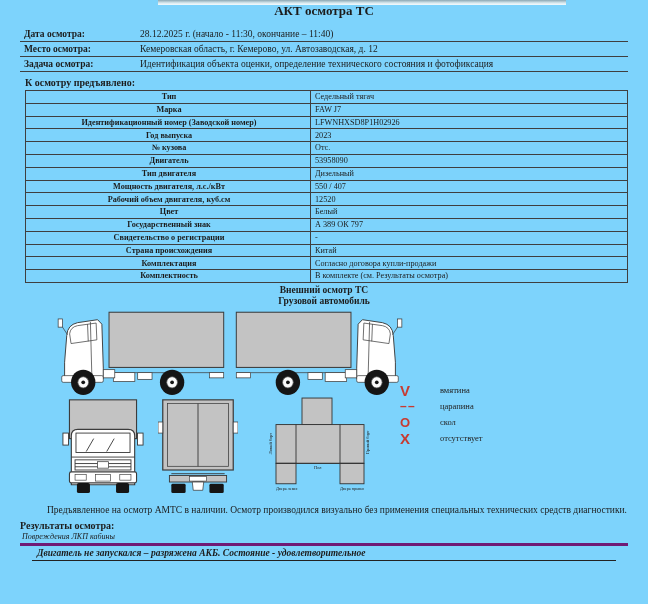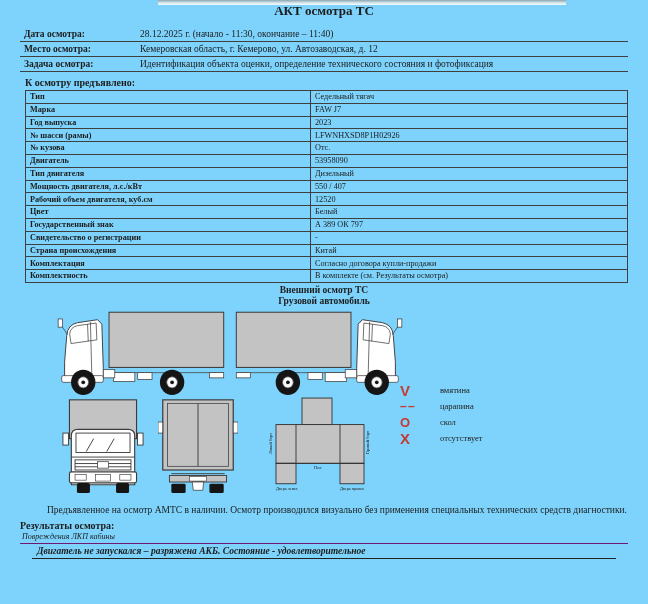--- a/index.html
+++ b/index.html
@@ -14,21 +14,21 @@
   .doc-title{text-align:center; padding-top:3px; font-size:13px; font-weight:bold;}
   
   .info-table{margin:8px 20px 0 20px; width:608px; border-collapse:collapse;}
   .info-table td{border-bottom:1px solid #3f3f3f; padding:1px 0 2px 4px; font-size:9.5px; height:11px; vertical-align:bottom;}
   .info-table td.lbl{width:112px; font-weight:bold;}
   .info-table td.val{}
   .section-heading{margin:5px 0 0 25px; font-size:10px; font-weight:bold;}
   
   .spec-table{margin:2px 20px 0 25px; width:603px; border-collapse:collapse; table-layout:fixed;}
   .spec-table td{border:1px solid #3f3f3f; font-size:8.2px; line-height:1.15; padding:1px 2px 1px 4px; height:9.8px; overflow:hidden; white-space:nowrap;}
-  .spec-table td.lbl{width:278px; font-weight:bold;}
+  .spec-table td.lbl{width:278px; font-weight:bold;text-align:center;}
   .center-heading{text-align:center; font-weight:bold; font-size:9.5px; line-height:1.18;}
   .mt1{margin-top:2px;}
   
   .diagram-area{position:relative; height:192px; margin-top:1px;}
   .truck-side{position:absolute; top:2px; width:172px; height:88px;}
   .truck-side.left{left:56px;}
   .truck-side.right{left:232px; transform:scaleX(-1);}
   .truck-front{position:absolute; left:62px; top:90px; width:82px; height:96px;}
   .truck-rear{position:absolute; left:158px; top:90px; width:80px; height:96px;}
   .unfold{position:absolute; left:268px; top:88px; width:104px; height:100px;}
@@ -38,21 +38,21 @@
   .legend-row{display:flex; align-items:center; height:16px;}
   .legend-sym{width:40px; color:#c73b31; font-weight:bold; font-family:"Liberation Sans",sans-serif; text-align:left; padding-left:6px;}
   .sym-v{font-size:15px;}
   .sym-dash{font-size:12px; font-weight:900; letter-spacing:-1px; line-height:8px;}
   .sym-o{font-size:13px;}
   .sym-x{font-size:15px;}
   .legend-lbl{font-size:8.5px; color:#222;}
   
   .footer-par{margin:4px 20px 0 20px; font-size:9.5px; text-align:justify; text-indent:27px; line-height:1.4;}
   .results-heading{margin:2px 0 0 20px; font-size:10px; font-weight:bold;}
-  .damage-note{margin:1px 20px 0 20px; font-size:8px; font-style:italic; border-bottom:1px solid #701a75; padding:0 0 2px 2px;}
+  .damage-note{margin:1px 20px 0 20px; font-size:8px; font-style:italic; border-bottom:3px solid #701a75; padding:0 0 2px 2px;}
   .conclusion{margin:0 32px; font-size:9.5px; font-weight:bold; font-style:italic; border-bottom:1.5px solid #222; padding:2px 0 2px 5px;}
   .unfold text{font-family:"Liberation Serif",serif; fill:#222;}
 </style>
 </head>
 <body>
 
 <div class="page">
   <div class="scan-strip"></div>
 
   <div class="doc-title">АКТ осмотра ТС</div>
@@ -80,26 +80,26 @@
     <tbody>
         <tr>
           <td class="lbl">Тип</td>
           <td>Седельный тягач</td>
         </tr>
     <tr>
           <td class="lbl">Марка</td>
           <td>FAW J7</td>
         </tr>
     <tr>
+          <td class="lbl">Идентификационный номер (Заводской номер)</td>
+          <td>LFWNHXSD8P1H02926</td>
+        </tr>
+    <tr>
           <td class="lbl">Год выпуска</td>
           <td>2023</td>
-        </tr>
-    <tr>
-          <td class="lbl">№ шасси (рамы)</td>
-          <td>LFWNHXSD8P1H02926</td>
         </tr>
     <tr>
           <td class="lbl">№ кузова</td>
           <td>Отс.</td>
         </tr>
     <tr>
           <td class="lbl">Двигатель</td>
           <td>53958090</td>
         </tr>
     <tr>

